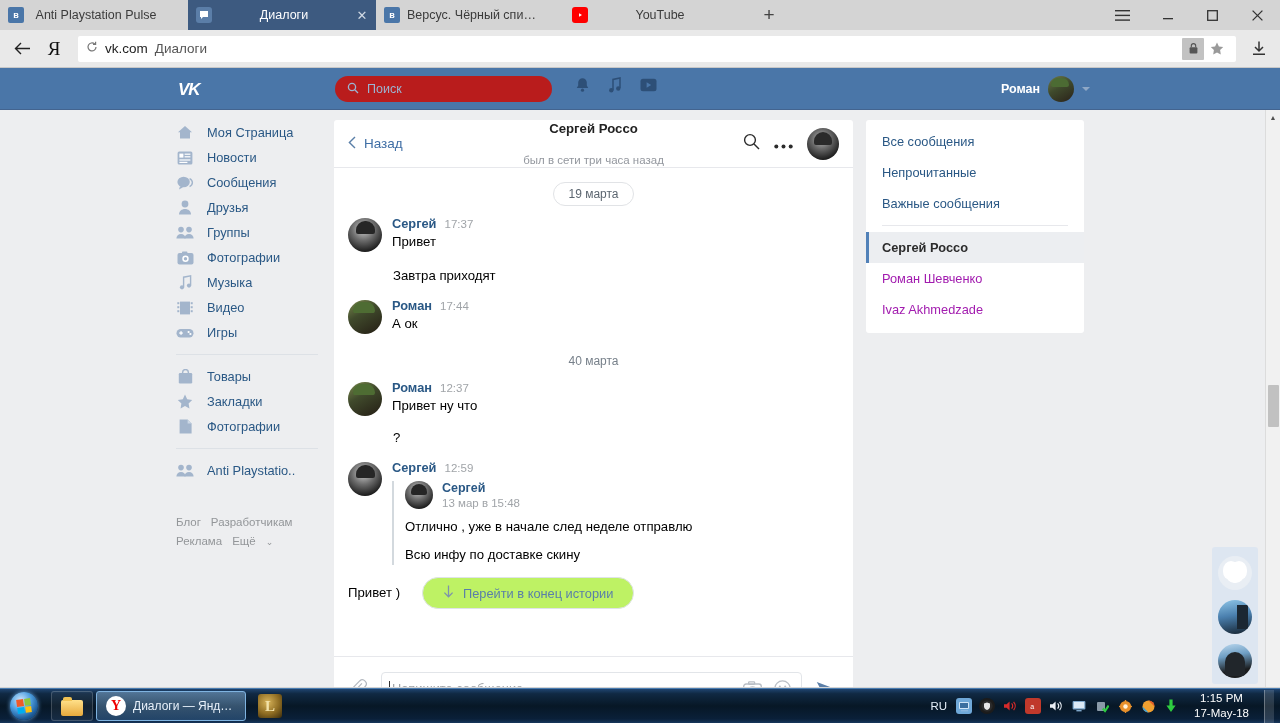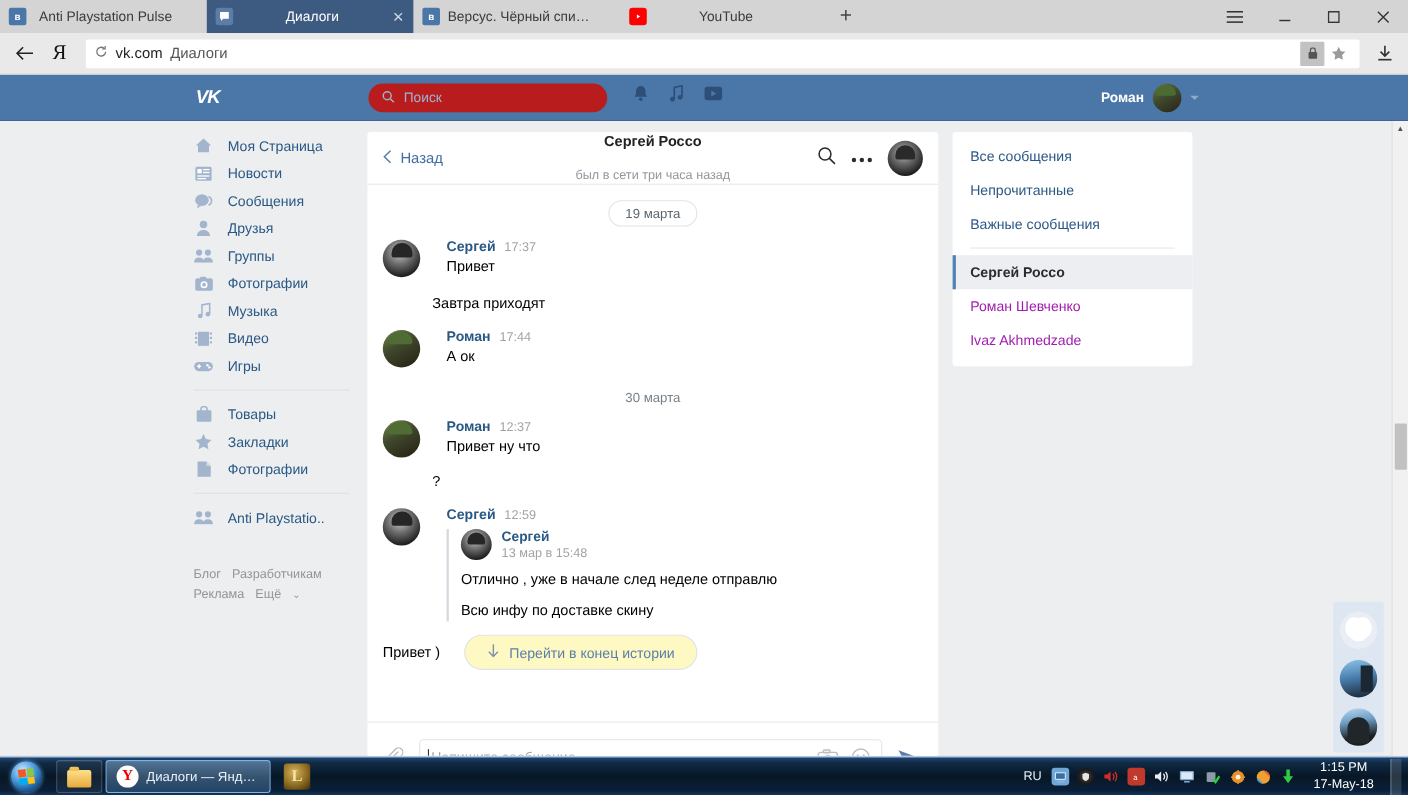--- a/index.html
+++ b/index.html
@@ -155,21 +155,21 @@
   .chat-ava::after{content:"";position:absolute;left:7px;top:4px;width:18px;height:13px;background:#2a2a2a;border-radius:9px 9px 2px 2px;}
 
   .thread { position: relative; height: 466px; overflow: hidden; padding: 0 14px; }
   .daychip-wrap { text-align: center; margin: 14px 0 10px; }
   .daychip {
     display: inline-block; border: 1px solid #e1e3e6; border-radius: 14px;
     padding: 4px 14px; font-size: 12px; color: #5c6670; background: #fff;
   }
   .daylabel { text-align: center; font-size: 12px; color: #77808a; margin: 20px 0 12px; }
 
-  .msg { display: flex; gap: 24px; margin-bottom: 4px; }
+  .msg { display: flex; gap: 10px; margin-bottom: 4px; }
   .msg-ava {
     width: 34px; height: 34px; border-radius: 50%; flex: none; margin-top: 2px; overflow: hidden; position: relative;
   }
   .ava-sergey { background: radial-gradient(circle at 45% 32%, #cfcfcf 0%, #6e6e6e 38%, #111 82%); }
   .ava-sergey::after{content:"";position:absolute;left:8px;top:3px;width:19px;height:13px;background:#262626;border-radius:9px 9px 2px 2px;}
   .ava-roman { background: linear-gradient(150deg,#7b8a4d 0%,#404a2c 40%,#241d14 100%); }
   .ava-roman::after{content:"";position:absolute;left:5px;top:2px;width:22px;height:11px;background:#4e6c33;border-radius:10px 10px 3px 3px;}
   .msg-body { flex: 1; min-width: 0; }
   .msg-meta { display: flex; align-items: baseline; gap: 8px; }
   .msg-author { font-size: 12.8px; font-weight: bold; color: #2a5885; }
@@ -182,21 +182,21 @@
   .quote-ava { width: 28px; height: 28px; border-radius: 50%; flex: none; overflow: hidden; position: relative;
     background: radial-gradient(circle at 45% 32%, #cfcfcf 0%, #6e6e6e 38%, #111 82%); }
   .quote-ava::after{content:"";position:absolute;left:6px;top:3px;width:16px;height:11px;background:#262626;border-radius:8px 8px 2px 2px;}
   .quote-author { font-size: 12.5px; font-weight: bold; color: #2a5885; }
   .quote-time { font-size: 11.5px; color: #a0a4a8; margin-top: 2px; }
   .quote-line { font-size: 13.2px; color: #000; line-height: 20px; margin-top: 8px; }
 
   .lastrow { display: flex; align-items: center; gap: 22px; margin-top: 10px; }
   .lastrow .msg-cont { margin: 0; }
   .jump-btn {
-    border: 1px solid #dfe3e8; border-radius: 18px; background: #fef9c3;
+    border: 1px solid #dfe3e8; border-radius: 18px; background: #bef264;
     padding: 7px 20px; font-size: 12.8px; color: #5a7fa8;
     display: inline-flex; align-items: center; gap: 9px;
   }
 
   .composer {
     position: absolute; left: 0; right: 0; bottom: 0; height: 64px;
     border-top: 1px solid #e7e8ec;
     display: flex; align-items: center; padding: 0 16px; gap: 14px;
   }
   .clip { color: #b3b8bf; display: flex; }
@@ -654,21 +654,21 @@
             <span class="msg-ava ava-roman"></span>
             <div class="msg-body">
               <div class="msg-meta">
                 <span class="msg-author">Роман</span>
                 <span class="msg-time">17:44</span>
               </div>
               <div class="msg-text">А ок</div>
             </div>
           </div>
 
-          <div class="daylabel">30 марта</div>
+          <div class="daylabel">40 марта</div>
 
           <div class="msg">
             <span class="msg-ava ava-roman"></span>
             <div class="msg-body">
               <div class="msg-meta">
                 <span class="msg-author">Роман</span>
                 <span class="msg-time">12:37</span>
               </div>
               <div class="msg-text">Привет ну что</div>
             </div>

